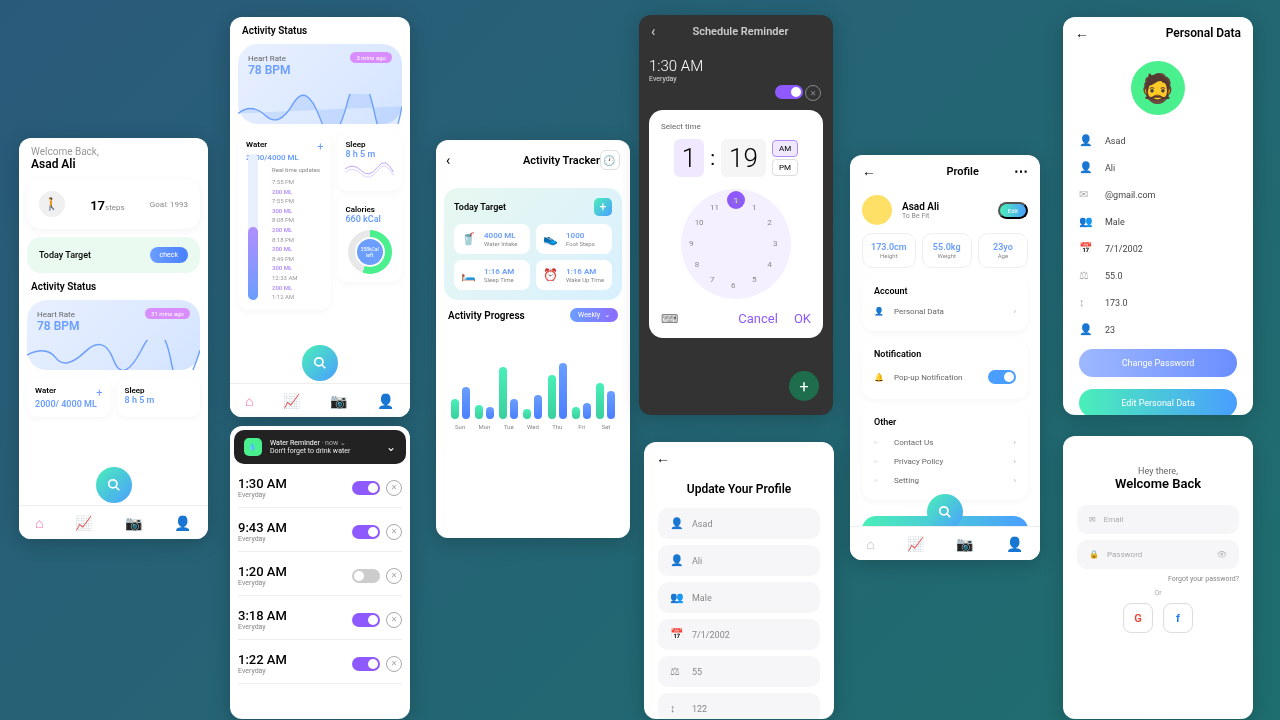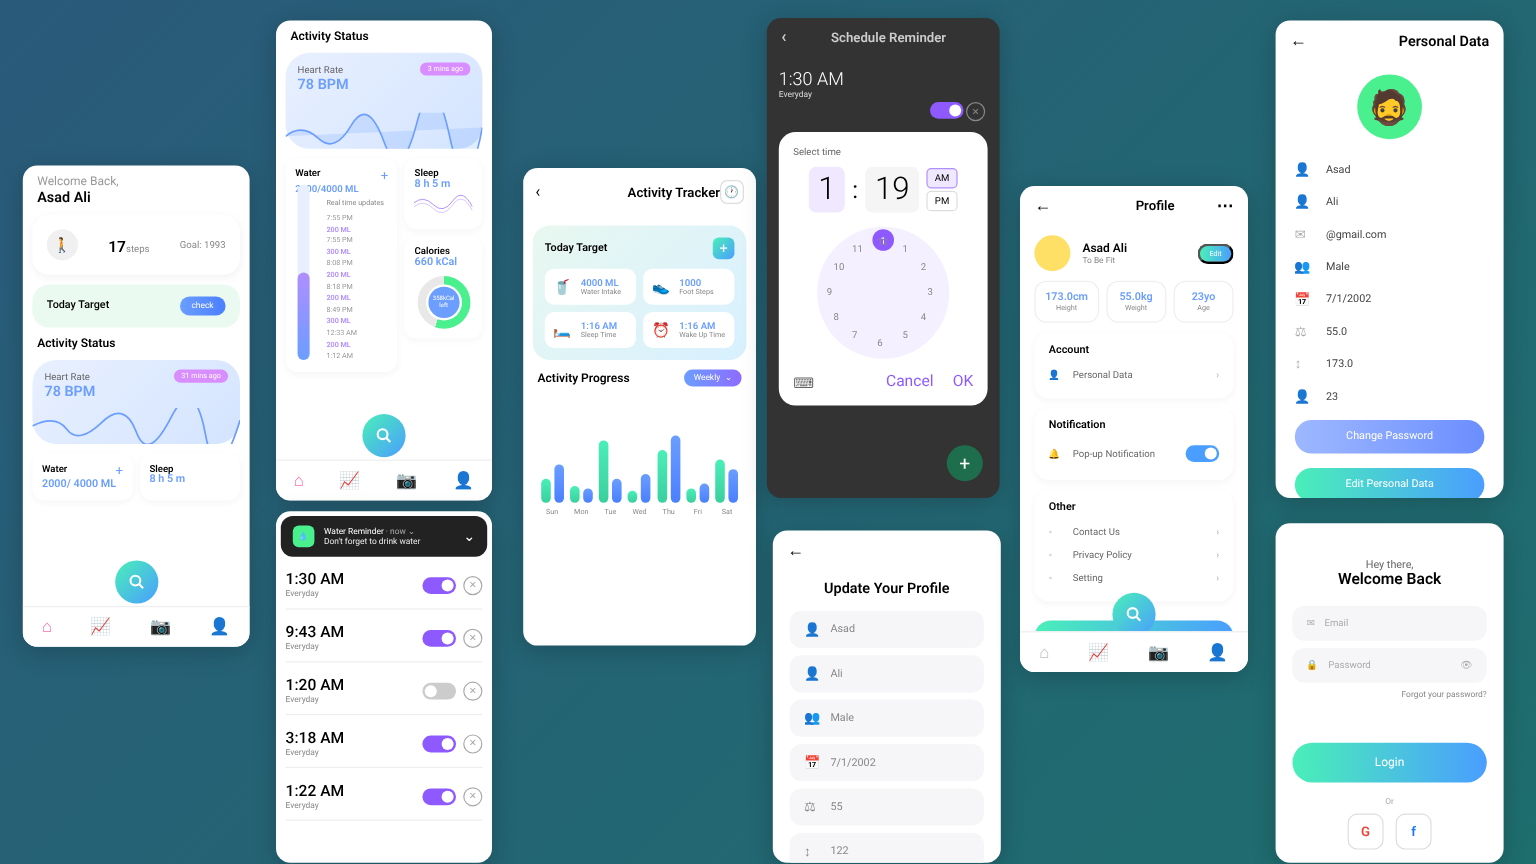--- a/index.html
+++ b/index.html
@@ -643,19 +643,18 @@
   <div class="wb-in">
       <span>✉</span>
       <span>Email</span>
     </div>
   <div class="wb-in">
       <span>🔒</span>
       <span>Password</span>
       <span style="margin-left:auto">👁</span>
     </div>
   <div class="wb-fp">Forgot your password?</div>
-  <button class="wb-login">Login</button>
   <div class="wb-or">Or</div>
   <div class="wb-soc">
     <div class="wb-sb" style="color:#ea4335">G</div>
     <div class="wb-sb" style="color:#1877f2">f</div>
   </div>
 </div>
 
 </body></html>

